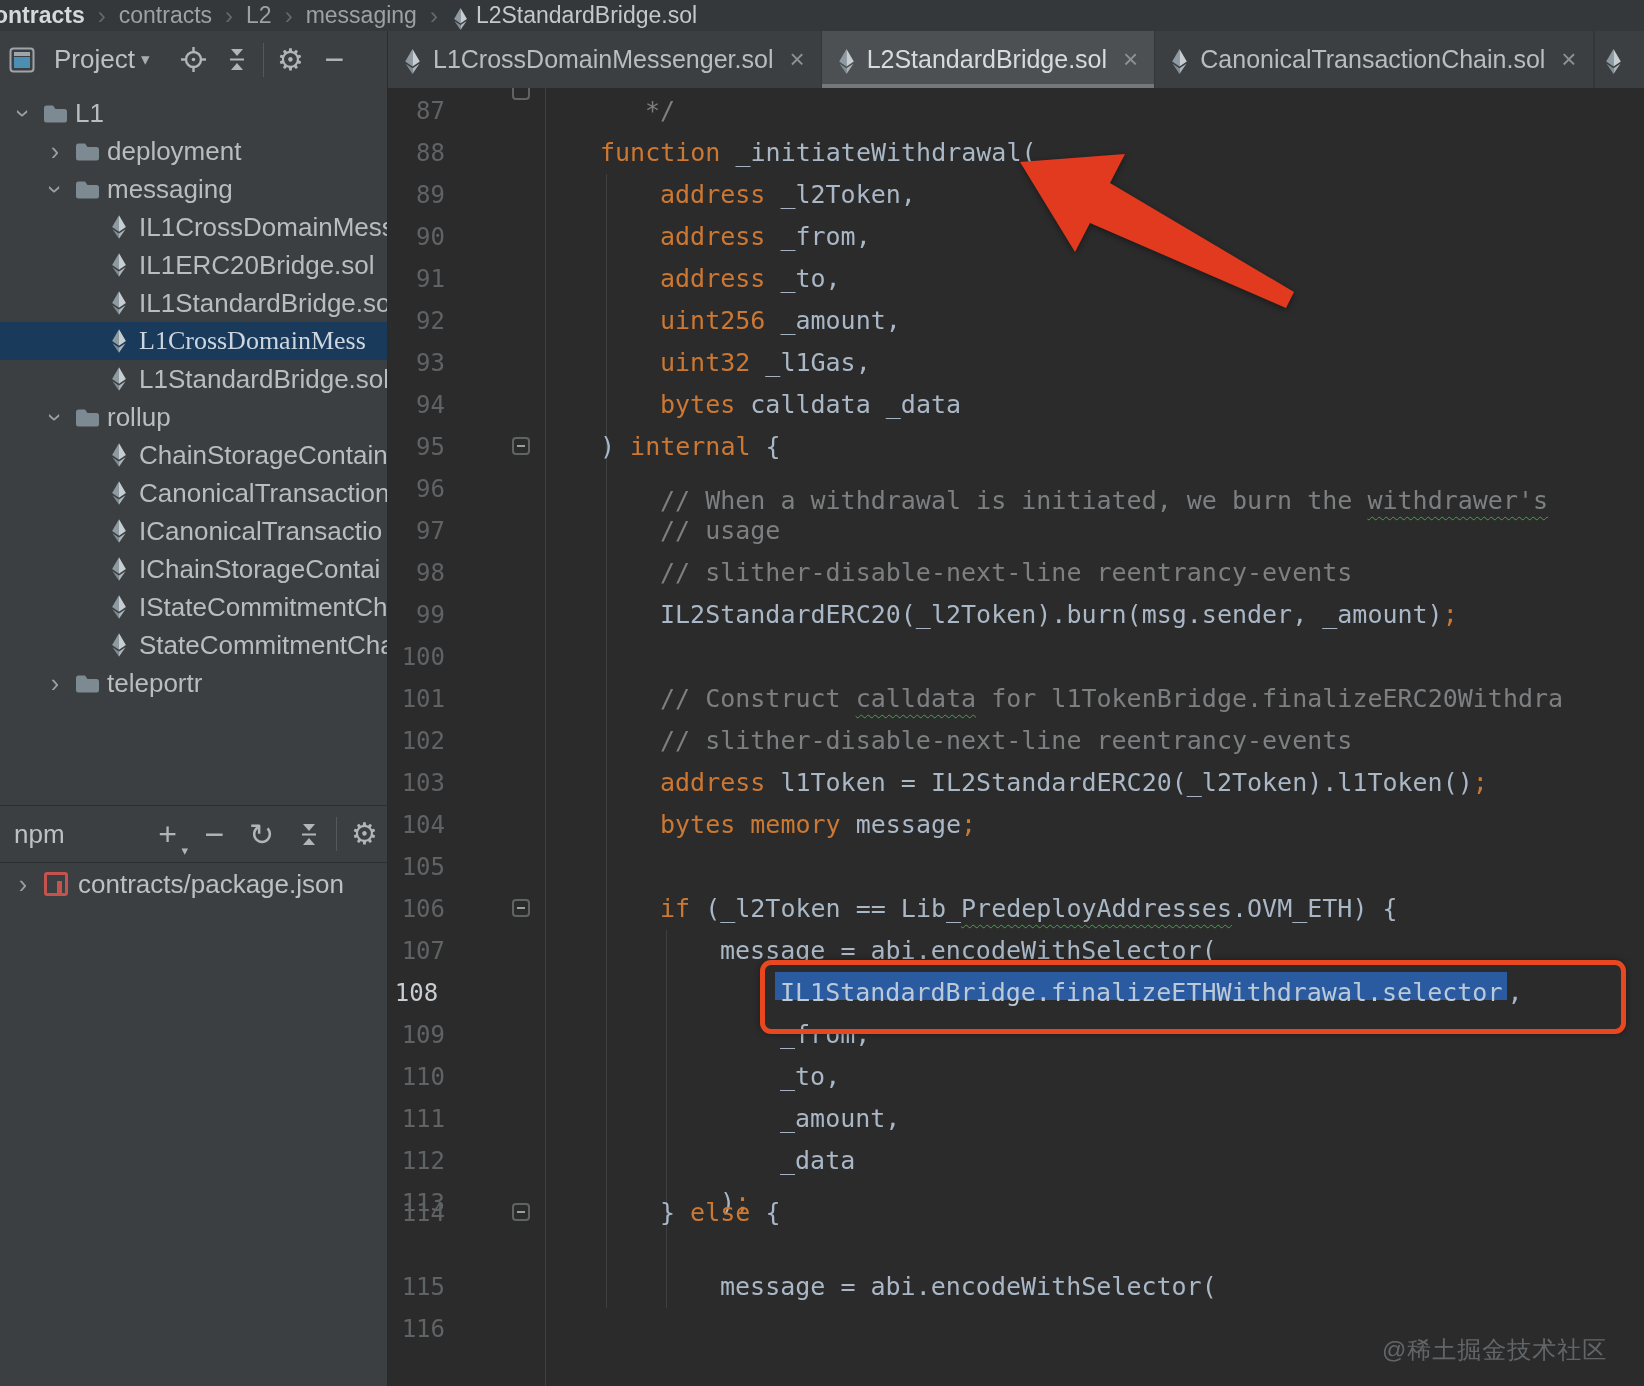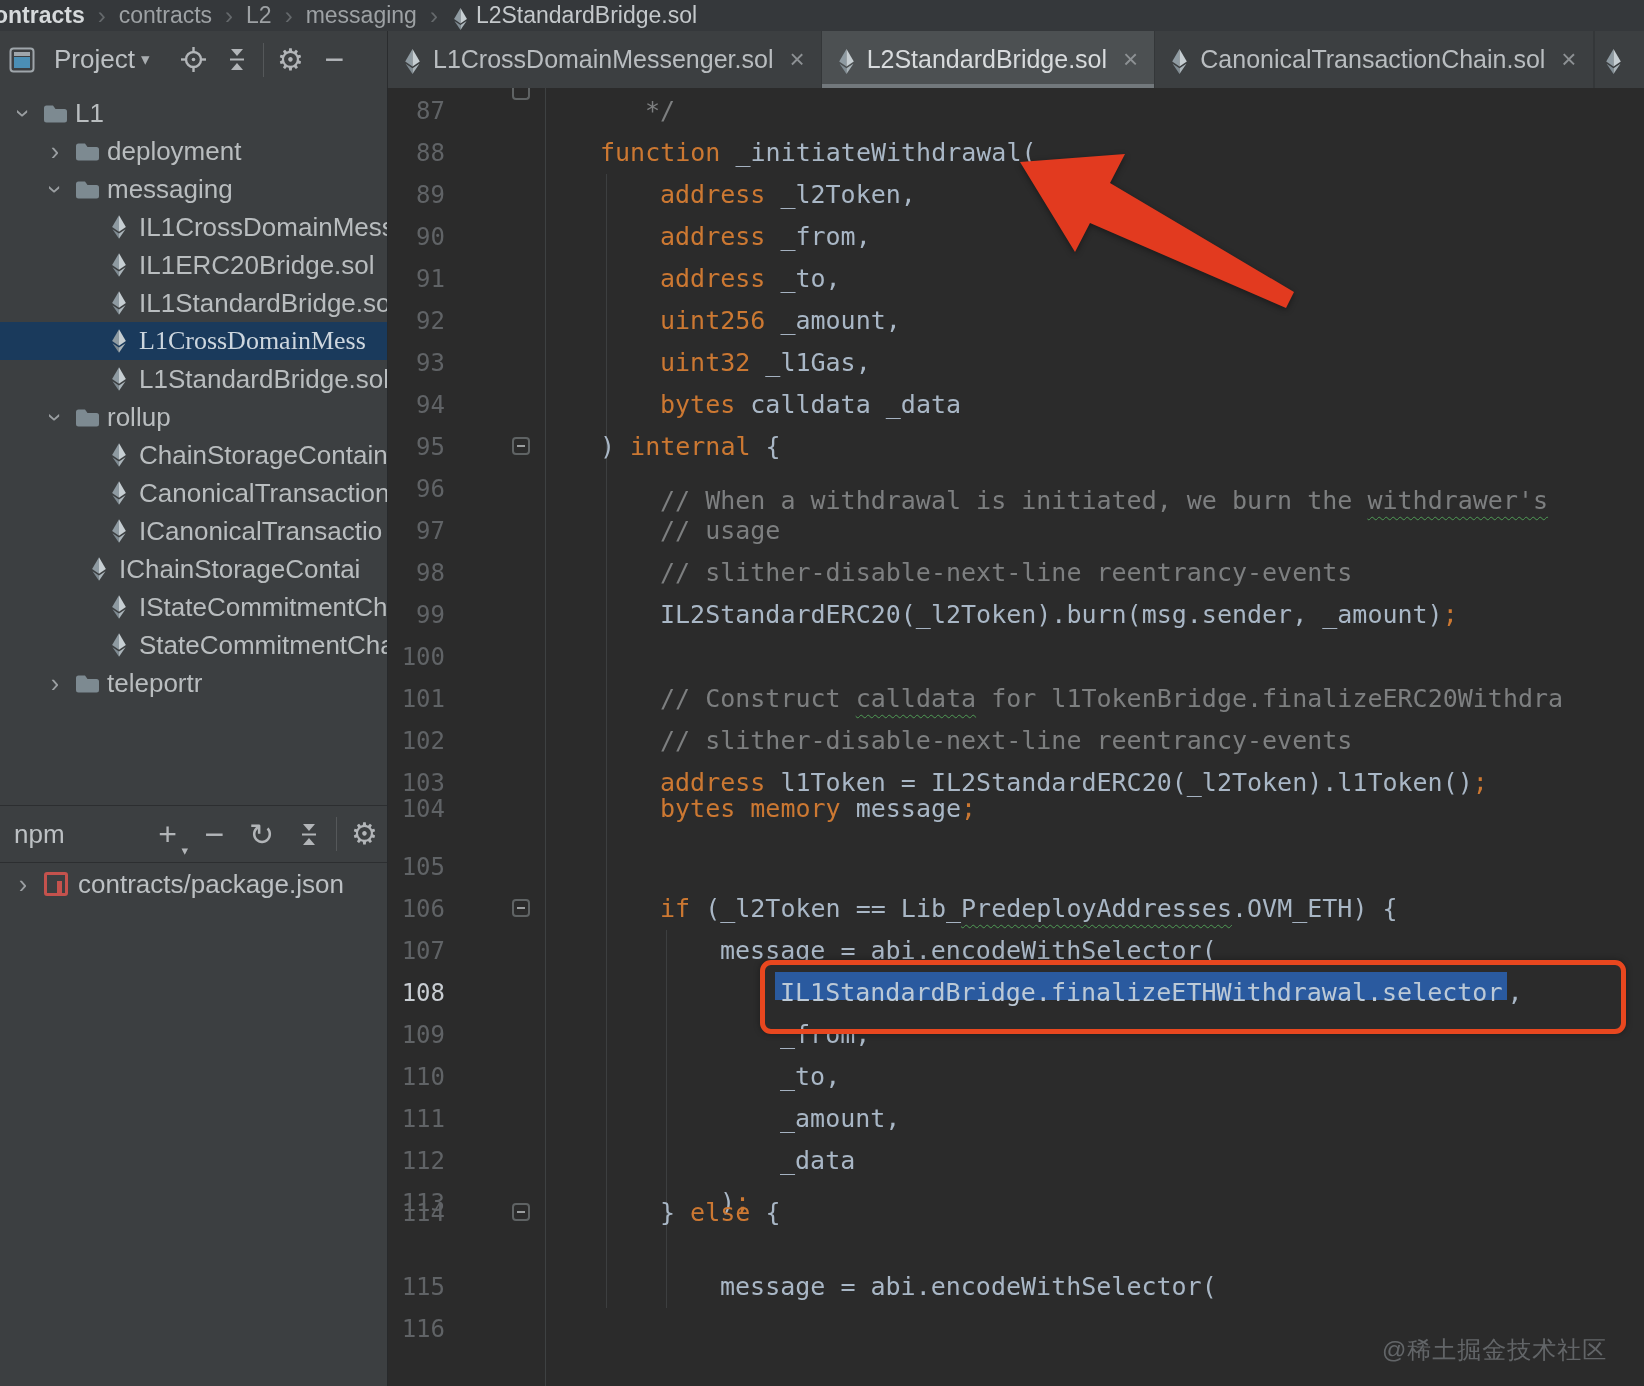--- a/index.html
+++ b/index.html
@@ -62,21 +62,21 @@
            margin:0 10px 0 6px;position:relative;}
   .npm-ico::after{content:"";position:absolute;right:3px;top:6px;width:5px;height:12px;background:#c4524d;}
 
   
   .editor{position:absolute;left:388px;top:88px;width:1256px;height:1298px;background:#2b2b2b;overflow:hidden;
           font-family:"DejaVu Sans Mono",monospace;font-size:25px;}
   .gutterline{position:absolute;left:157px;top:0;bottom:0;width:1px;background:#3e4142;}
   .iguide{position:absolute;width:1px;background:#3d3f40;}
   .code-row{position:absolute;left:0;width:1256px;height:42px;line-height:42px;white-space:pre;}
   .lnum{position:absolute;left:0;top:0;width:57px;text-align:right;color:#606366;font-size:24px;}
-  .lnum.cur{color:#c8cdd2;}
+  .lnum.cur{color:#c8cdd2;text-align:center;}
   .fold{position:absolute;left:124px;top:11px;width:18px;height:18px;border:2px solid #5f6364;
         border-radius:4px;box-sizing:border-box;}
   .fold.minus::after{content:"";position:absolute;left:3px;right:3px;top:6px;height:2px;background:#9a9d9e;}
   .fold.box{top:-6px;height:16px;border-radius:0 0 4px 4px;border-top:none;}
   .code-text{position:absolute;top:0;}
   .tk-k{color:#cc7832;}
   .tk-p{color:#a9b7c6;}
   .tk-c{color:#7d7f80;}
   .tk-s{color:#cc7832;}
   .wavy{text-decoration:underline;text-decoration-style:wavy;text-decoration-color:#4f9b55;
@@ -327,21 +327,21 @@
           <span class="ticon">
             <svg width="16" height="26" viewBox="0 0 17 27">
               <polygon points="8.5,1 8.5,18.5 1.2,13.6" fill="#8e9aa1"></polygon>
               <polygon points="8.5,1 8.5,18.5 15.8,13.6" fill="#c6ced2"></polygon>
               <polygon points="1.6,15.8 8.5,20.3 8.5,26" fill="#7f8b92"></polygon>
               <polygon points="15.4,15.8 8.5,20.3 8.5,26" fill="#aab4b9"></polygon>
             </svg>
           </span>
           <span class="tlabel">ICanonicalTransactio</span>
         </div>
-        <div class="trow" style="padding-left: 52px;">
+        <div class="trow" style="padding-left: 72px;">
           <span class="chev"></span>
           <span class="ticon">
             <svg width="16" height="26" viewBox="0 0 17 27">
               <polygon points="8.5,1 8.5,18.5 1.2,13.6" fill="#8e9aa1"></polygon>
               <polygon points="8.5,1 8.5,18.5 15.8,13.6" fill="#c6ced2"></polygon>
               <polygon points="1.6,15.8 8.5,20.3 8.5,26" fill="#7f8b92"></polygon>
               <polygon points="15.4,15.8 8.5,20.3 8.5,26" fill="#aab4b9"></polygon>
             </svg>
           </span>
           <span class="tlabel">IChainStorageContai</span>
@@ -422,21 +422,21 @@
         <div class="code-row" style="top: 296px;"><span class="lnum">94</span><span class="code-text" style="left: 272px;"><span class="tk-k">bytes</span><span class="tk-p"> calldata _data</span></span></div>
         <div class="code-row" style="top: 338px;"><span class="lnum">95</span><span class="fold minus"></span><span class="code-text" style="left: 212px;"><span class="tk-p">) </span><span class="tk-k">internal</span><span class="tk-p"> {</span></span></div>
         <div class="code-row" style="top: 380px;"><span class="lnum">96</span><span class="code-text" style="left: 272px; margin-top: 12px;"><span class="tk-c">// When a withdrawal is initiated, we burn the </span><span class="tk-c wavy">withdrawer's</span></span></div>
         <div class="code-row" style="top: 422px;"><span class="lnum">97</span><span class="code-text" style="left: 272px;"><span class="tk-c">// usage</span></span></div>
         <div class="code-row" style="top: 464px;"><span class="lnum">98</span><span class="code-text" style="left: 272px;"><span class="tk-c">// slither-disable-next-line reentrancy-events</span></span></div>
         <div class="code-row" style="top: 506px;"><span class="lnum">99</span><span class="code-text" style="left: 272px;"><span class="tk-p">IL2StandardERC20(_l2Token).burn(msg.sender, _amount)</span><span class="tk-s">;</span></span></div>
         <div class="code-row" style="top: 548px;"><span class="lnum">100</span></div>
         <div class="code-row" style="top: 590px;"><span class="lnum">101</span><span class="code-text" style="left: 272px;"><span class="tk-c">// Construct </span><span class="tk-c wavy">calldata</span><span class="tk-c"> for l1TokenBridge.finalizeERC20Withdra</span></span></div>
         <div class="code-row" style="top: 632px;"><span class="lnum">102</span><span class="code-text" style="left: 272px;"><span class="tk-c">// slither-disable-next-line reentrancy-events</span></span></div>
         <div class="code-row" style="top: 674px;"><span class="lnum">103</span><span class="code-text" style="left: 272px;"><span class="tk-k">address</span><span class="tk-p"> l1Token = IL2StandardERC20(_l2Token).l1Token()</span><span class="tk-s">;</span></span></div>
-        <div class="code-row" style="top: 700px;"><span class="lnum">104</span><span class="code-text" style="left: 272px;"><span class="tk-k">bytes memory</span><span class="tk-p"> message</span><span class="tk-s">;</span></span></div>
+        <div class="code-row" style="top: 716px;"><span class="lnum">104</span><span class="code-text" style="left: 272px;"><span class="tk-k">bytes memory</span><span class="tk-p"> message</span><span class="tk-s">;</span></span></div>
         <div class="code-row" style="top: 758px;"><span class="lnum">105</span></div>
         <div class="code-row" style="top: 800px; padding-left: 20px;"><span class="lnum">106</span><span class="fold minus"></span><span class="code-text" style="left: 272px;"><span class="tk-k">if</span><span class="tk-p"> (_l2Token == Lib_</span><span class="tk-p wavy">PredeployAddresses</span><span class="tk-p">.OVM_ETH) {</span></span></div>
         <div class="code-row" style="top: 842px;"><span class="lnum">107</span><span class="code-text" style="left: 332px;"><span class="tk-p">message = abi.encodeWithSelector(</span></span></div>
         <div class="code-row" style="top: 884px;"><span class="lnum cur">108</span><span class="code-text" style="left: 392px;"><span class="tk-S">IL1StandardBridge.finalizeETHWithdrawal.selector</span><span class="tk-p">,</span></span></div>
         <div class="code-row" style="top: 926px;"><span class="lnum">109</span><span class="code-text" style="left: 392px;"><span class="tk-p">_from,</span></span></div>
         <div class="code-row" style="top: 968px;"><span class="lnum">110</span><span class="code-text" style="left: 392px;"><span class="tk-p">_to,</span></span></div>
         <div class="code-row" style="top: 1010px;"><span class="lnum">111</span><span class="code-text" style="left: 392px;"><span class="tk-p">_amount,</span></span></div>
         <div class="code-row" style="top: 1052px;"><span class="lnum">112</span><span class="code-text" style="left: 392px;"><span class="tk-p">_data</span></span></div>
         <div class="code-row" style="top: 1094px;"><span class="lnum">113</span><span class="code-text" style="left: 332px;"><span class="tk-p">)</span><span class="tk-s">;</span></span></div>
         <div class="code-row" style="top: 1104px;"><span class="lnum">114</span><span class="fold minus"></span><span class="code-text" style="left: 272px;"><span class="tk-p">} </span><span class="tk-k">else</span><span class="tk-p"> {</span></span></div>

